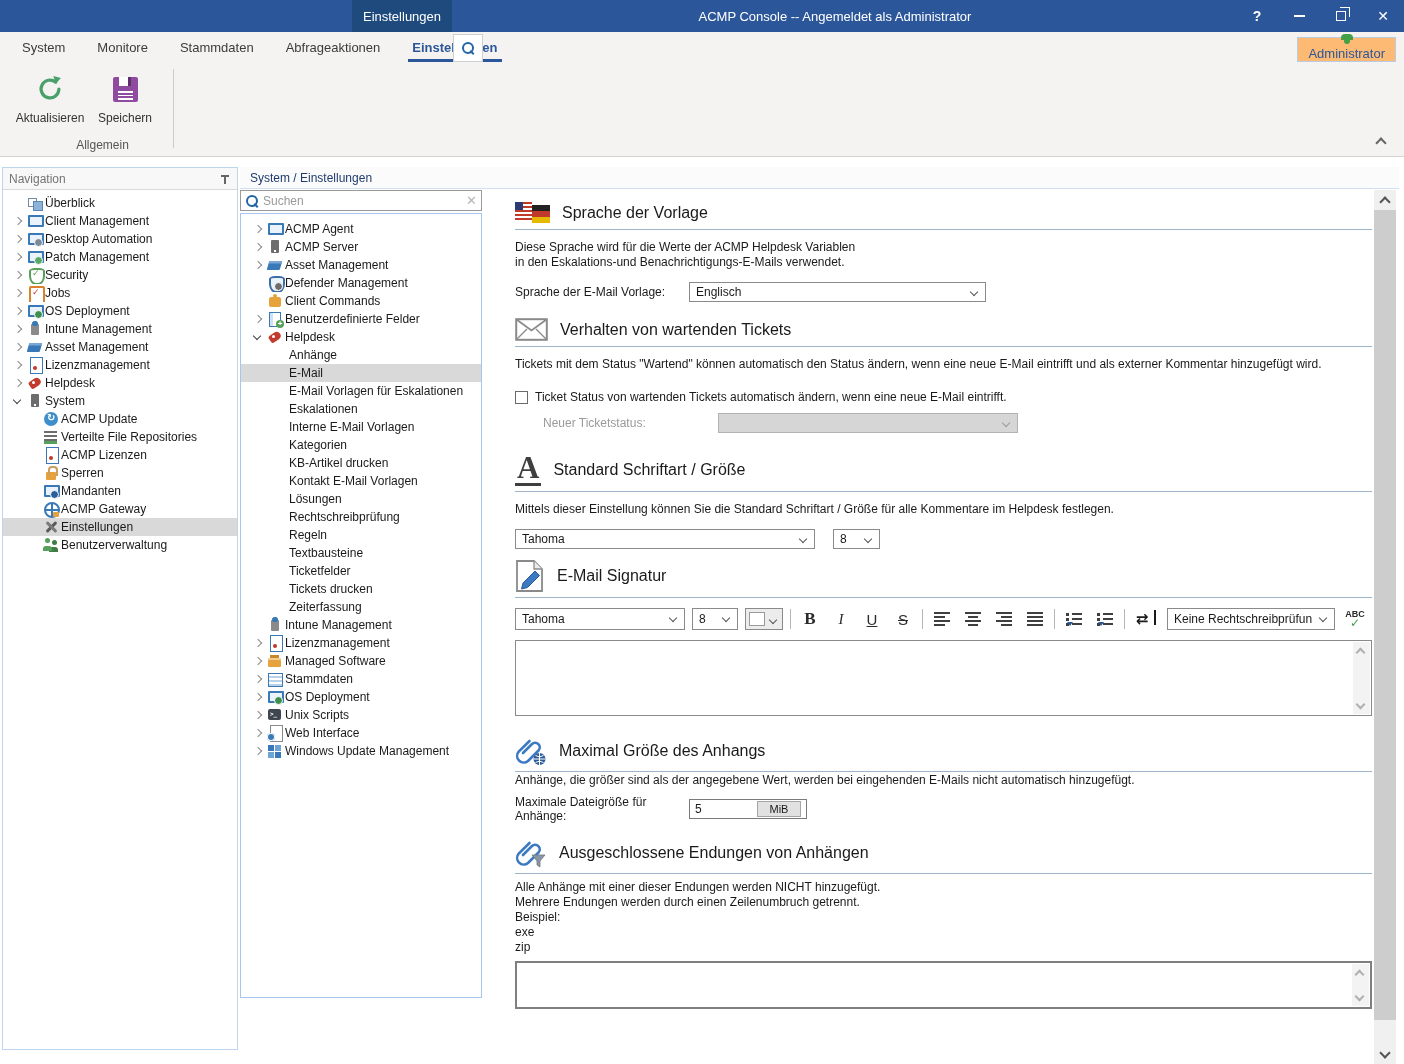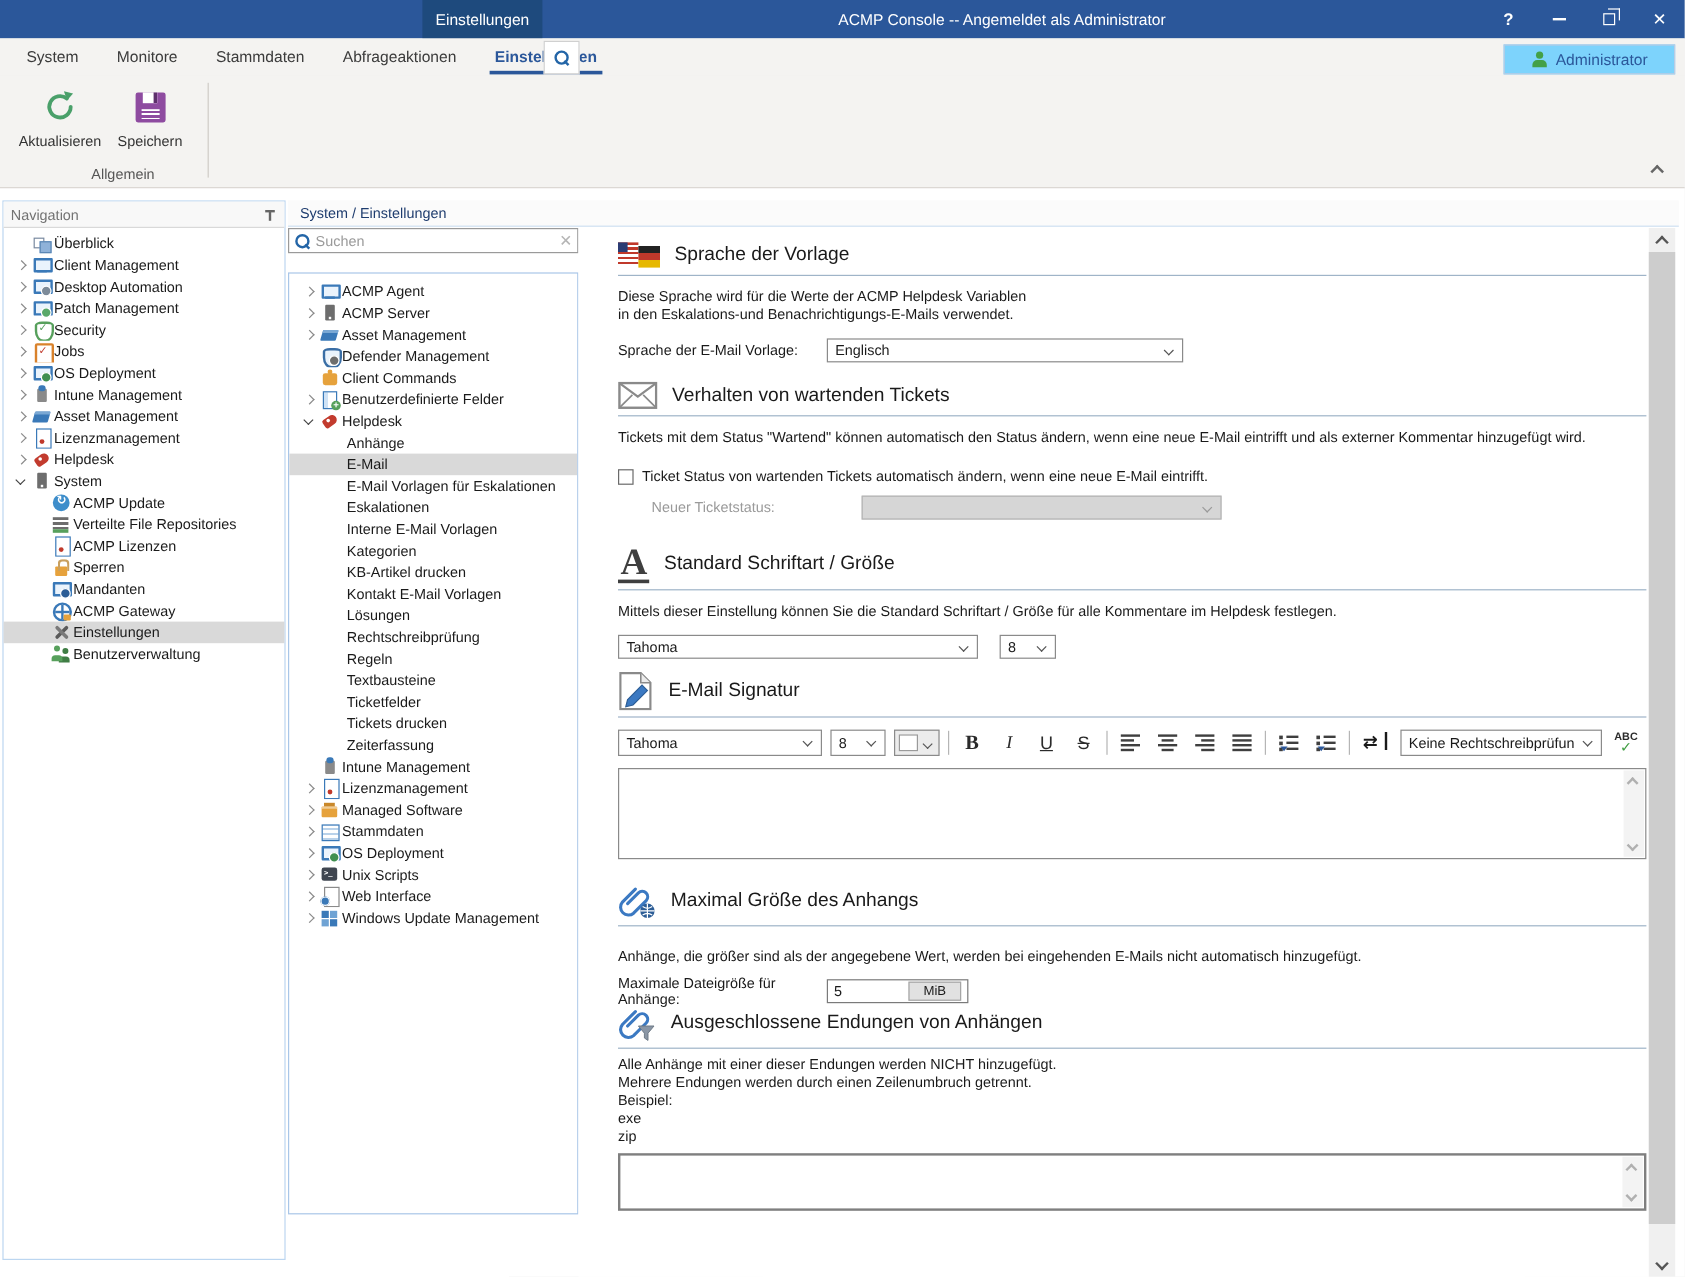--- a/index.html
+++ b/index.html
@@ -19,21 +19,21 @@
   
   .menubar { position:absolute; left:0; top:32px; width:1404px; height:31px; background:#f4f3f1; }
   .menu-items { position:absolute; left:6px; top:0; height:31px; display:flex; }
   .menu-item { padding:0 16px; height:31px; display:flex; align-items:center; font-size:13px; color:#3b3b3b; position:relative; white-space:nowrap; }
   .menu-item.active { color:#2b579a; font-weight:bold; }
   .menu-item.active::after { content:""; position:absolute; left:12px; right:12px; bottom:1px; height:3px; background:#2b579a; }
   .menu-search-btn { position:absolute; left:453px; top:2px; width:30px; height:28px; background:#fff; border:1px solid #d0d0d0; display:flex; align-items:center; justify-content:center; }
   .mag-icon { width:14px; height:14px; position:relative; display:inline-block; }
   .mag-icon::before { content:""; position:absolute; left:1px; top:1px; width:8px; height:8px; border:2px solid #2365a7; border-radius:50%; }
   .mag-icon::after { content:""; position:absolute; left:10px; top:9px; width:2px; height:5px; background:#2365a7; transform:rotate(-45deg); }
-  .admin-btn { position:absolute; right:8px; top:5px; height:25px; background:#7dd3fc; border:1px solid #b8cce4; display:flex; align-items:center; gap:6px; padding:0 22px; color:#2b579a; font-size:13px; }
+  .admin-btn { position:absolute; right:8px; top:5px; height:25px; background:#fdba74; border:1px solid #b8cce4; display:flex; align-items:center; gap:6px; padding:0 10px; color:#2b579a; font-size:13px;flex-direction:column; }
   .person-icon { width:14px; height:13px; position:relative; display:inline-block; }
   .person-icon::before { content:""; position:absolute; left:4px; top:0; width:6px; height:6px; border-radius:50%; background:#43a047; }
   .person-icon::after { content:""; position:absolute; left:1px; bottom:0; width:12px; height:6px; border-radius:4px 4px 0 0; background:#43a047; }
 
   
   .ribbon { position:absolute; left:0; top:63px; width:1404px; height:94px; background:#f4f3f1; border-bottom:1px solid #d6d2cd; }
   .rb-btn { position:absolute; top:8px; width:80px; text-align:center; }
   .rb-btn .rb-ic { height:36px; display:flex; align-items:center; justify-content:center; }
   .rb-btn .rb-label { font-size:12px; color:#333; margin-top:4px; }
   .save-glyph { width:25px; height:25px; background:#8e4ba0; border-radius:2px; position:relative; display:inline-block; }
@@ -118,21 +118,21 @@
   .webdoc-icon::after { content:""; position:absolute; left:0; bottom:0; width:8px; height:8px; border-radius:50%; background:#3a79b8; box-shadow:inset 0 0 0 1px #fff; }
   .winupdate-icon::before { content:""; position:absolute; left:1px; top:2px; width:6px; height:6px; background:#3a79b8; box-shadow:7px 0 0 #6fa3d4, 0 7px 0 #6fa3d4, 7px 7px 0 #3a79b8; }
 
   
   .mid-header { position:absolute; left:240px; top:167px; width:1159px; height:22px; background:#fbfbfb; border-bottom:1px solid #cfe0f2; display:flex; align-items:center; padding:0 10px; color:#1e3c6e; }
   .mid-wrap { position:absolute; left:240px; top:190px; width:242px; }
   .searchbox { height:21px; border:1px solid #9a9a9a; background:#fff; display:flex; align-items:center; padding:0 4px; gap:4px; }
   .searchbox input { flex:1; border:none; outline:none; font-size:12px; font-family:inherit; color:#333; min-width:0; }
   .searchbox input::placeholder { color:#9a9a9a; }
   .clear-x { color:#b5b5b5; font-weight:bold; font-size:13px; }
-  .settings-tree { margin-top:16px; height:785px; border:1px solid #a9c6e8; background:#fff; padding-top:6px; overflow:hidden; }
+  .settings-tree { margin-top:2px; height:785px; border:1px solid #a9c6e8; background:#fff; padding-top:6px; overflow:hidden; }
   .settings-tree .trow { padding-left:10px; }
   .settings-tree .lvl2 { padding-left:46px; }
 
   
   .content { position:absolute; left:482px; top:190px; width:892px; height:1008px; background:#fff; }
   .sec { position:absolute; left:33px; width:857px; }
   .sec-head { display:flex; align-items:center; gap:12px; }
   .sec-title { font-size:16px; color:#1a1a1a; }
   .rule { height:1px; background:#9fb4c8; margin-top:5px; }
   .desc { margin-top:10px; line-height:15px; color:#1a1a1a; }
@@ -635,21 +635,21 @@
       <span>
         <svg width="32" height="30" viewBox="0 0 32 30">
           <path d="M8 17 L17 8 a4.6 4.6 0 0 1 6.5 6.5 L13 25 a6.6 6.6 0 0 1-9.3-9.3 L14.5 5" fill="none" stroke="#3b79c2" stroke-width="2.6" stroke-linecap="round"></path>
           <circle cx="24.5" cy="23" r="6" fill="#2c5d96"></circle>
           <path d="M18.5 23 h12 M24.5 17 v12 M20.5 19.5 a7 7 0 0 0 8 0 M20.5 26.5 a7 7 0 0 1 8 0" stroke="#fff" stroke-width="1" fill="none"></path>
         </svg>
       </span>
       <span class="sec-title">Maximal Größe des Anhangs</span>
     </div>
     <div class="rule"></div>
-    <div class="desc" style="margin-top:18px;">Anhänge, die größer sind als der angegebene Wert, werden bei eingehenden E-Mails nicht automatisch hinzugefügt.</div>
+    <div class="desc" style="margin-top:1px;">Anhänge, die größer sind als der angegebene Wert, werden bei eingehenden E-Mails nicht automatisch hinzugefügt.</div>
     <div class="form-row" style="margin-top:7px;">
       <span class="flabel">Maximale Dateigröße für Anhänge:</span>
       <div class="size-input">
         <span class="val">5</span>
         <span class="unit-btn">MiB</span>
       </div>
     </div>
   </div>
 
   <div class="sec" style="top:648px;">

